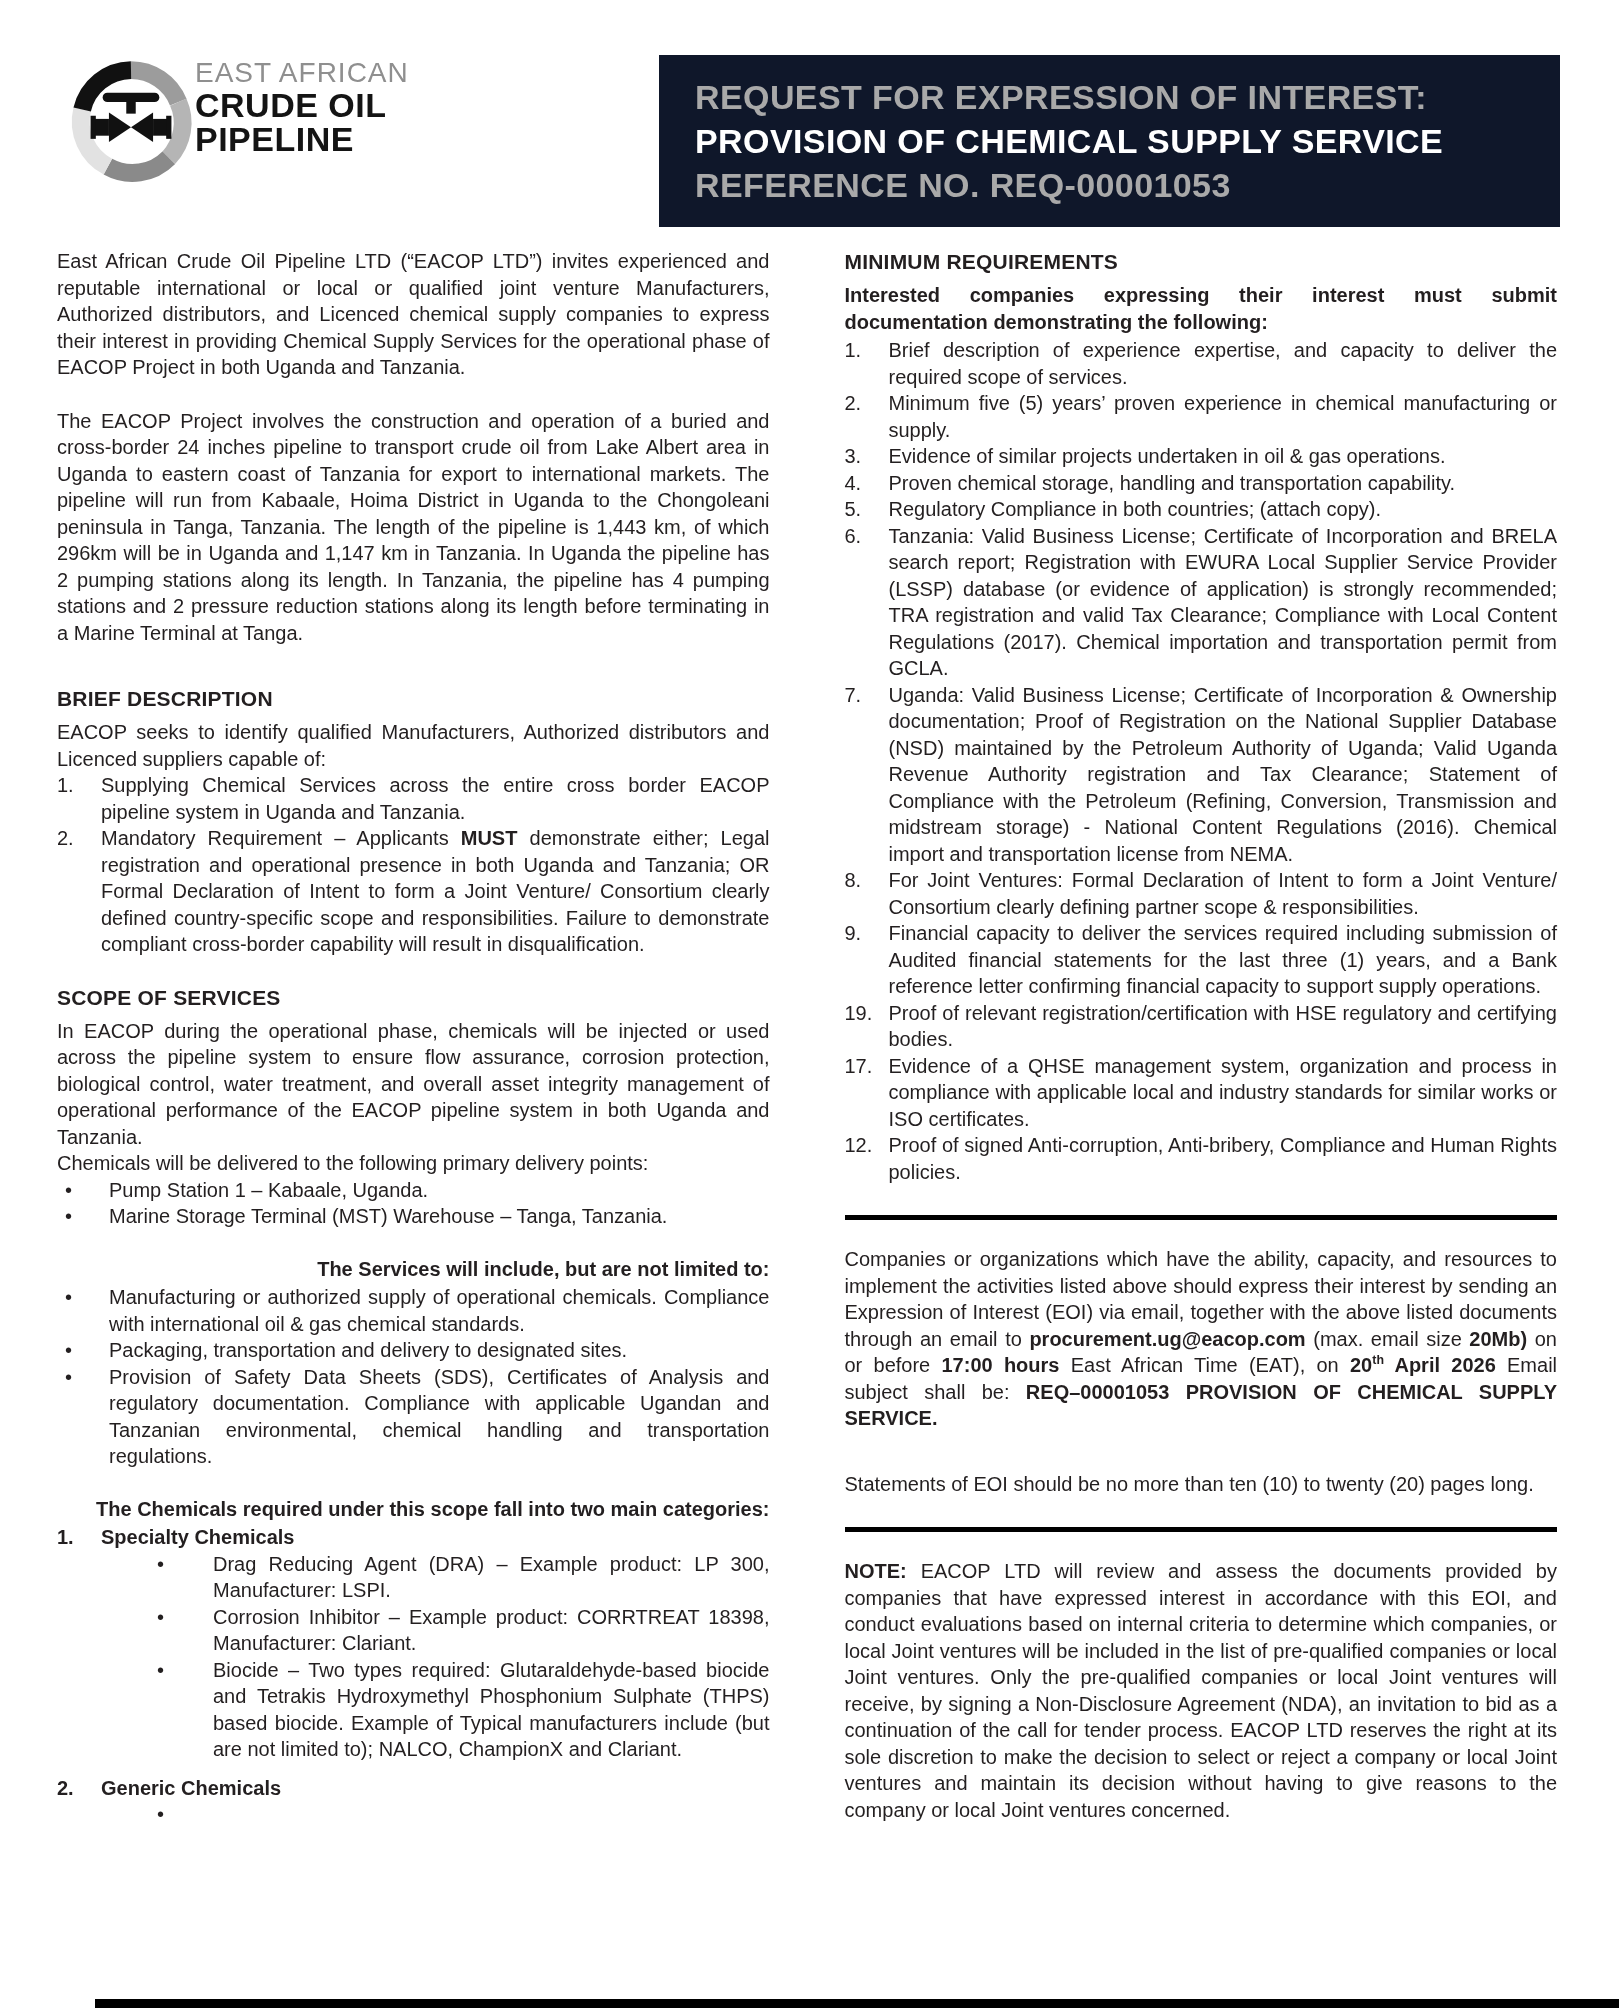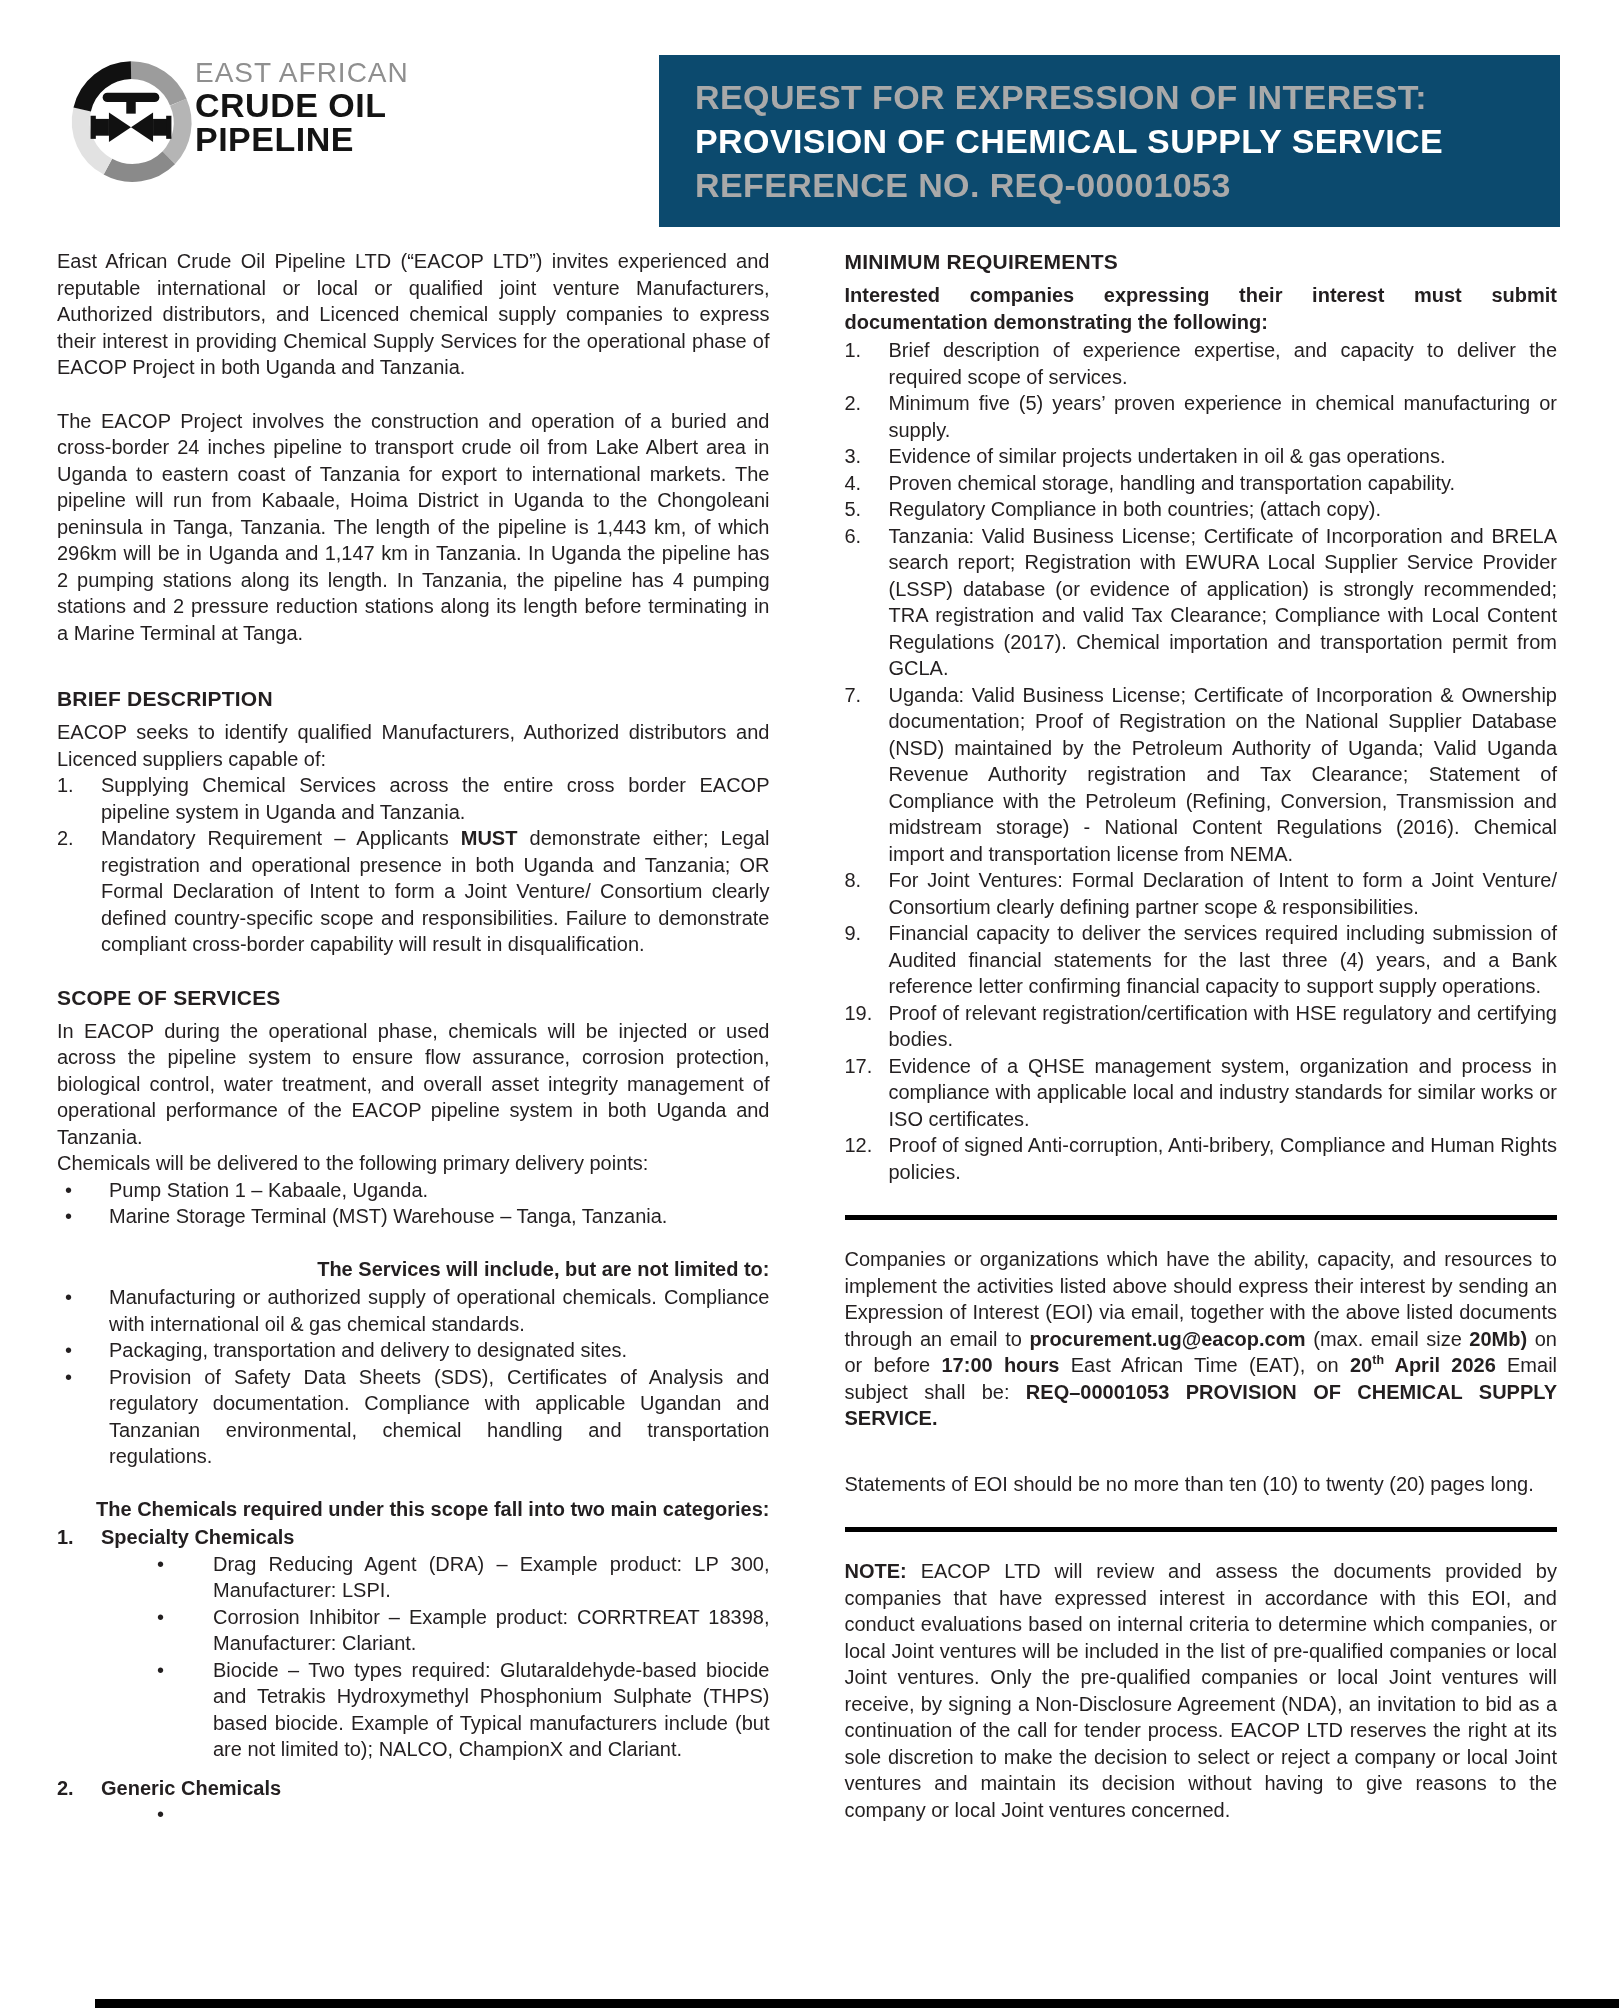--- a/index.html
+++ b/index.html
@@ -7,21 +7,21 @@
     position:relative; width:1619px; height:2008px; background:#ffffff;
     font-family:"Liberation Sans", sans-serif; color:#231f20; overflow:hidden;
   }
   
   .logo { position:absolute; top:58px; left:68px; display:flex; align-items:flex-start; gap:1px; }
   .logo-emblem { width:126px; height:126px; flex:0 0 auto; }
   .logo-text { display:flex; flex-direction:column; justify-content:center; }
   .logo-l1 { color:#8f8f8f; font-size:28px; letter-spacing:1px; line-height:30px; }
   .logo-l2, .logo-l3 { color:#141414; font-weight:bold; font-size:34px; letter-spacing:0.5px; line-height:34px; }
   .banner {
-    position:absolute; top:55px; left:659px; width:901px; height:172px; background:#0c4a6e;
+    position:absolute; top:55px; left:659px; width:901px; height:172px; background:#0f172a;
     box-sizing:border-box; padding-left:36px; display:flex; flex-direction:column; justify-content:center;
   }
   .banner-line { font-weight:bold; font-size:34px; line-height:44px; letter-spacing:0.4px; }
   .banner-gray { color:#a9a9a9; }
   .banner-white { color:#ffffff; }
   
   .columns { position:absolute; top:248px; left:57px; width:1500px; display:flex; gap:75px; }
   .col { width:719px; box-sizing:border-box; font-size:20px; line-height:26.5px; text-align:justify; }
   .para { margin:0 0 27px 0; }
   .para.tight { margin-bottom:0; }
@@ -189,21 +189,21 @@
       <div class="num-item">
           <span class="num">7.</span>
           <div class="num-body">Uganda: Valid Business License; Certificate of Incorporation &amp; Ownership documentation; Proof of Registration on the National Supplier Database (NSD) maintained by the Petroleum Authority of Uganda; Valid Uganda Revenue Authority registration and Tax Clearance; Statement of Compliance with the Petroleum (Refining, Conversion, Transmission and midstream storage) - National Content Regulations (2016). Chemical import and transportation license from NEMA.</div>
         </div>
       <div class="num-item">
           <span class="num">8.</span>
           <div class="num-body">For Joint Ventures: Formal Declaration of Intent to form a Joint Venture/ Consortium clearly defining partner scope &amp; responsibilities.</div>
         </div>
       <div class="num-item">
           <span class="num">9.</span>
-          <div class="num-body">Financial capacity to deliver the services required including submission of Audited financial statements for the last three (4) years, and a Bank reference letter confirming financial capacity to support supply operations.</div>
+          <div class="num-body">Financial capacity to deliver the services required including submission of Audited financial statements for the last three (1) years, and a Bank reference letter confirming financial capacity to support supply operations.</div>
         </div>
       <div class="num-item">
           <span class="num">19.</span>
           <div class="num-body">Proof of relevant registration/certification with HSE regulatory and certifying bodies.</div>
         </div>
       <div class="num-item">
           <span class="num">17.</span>
           <div class="num-body">Evidence of a QHSE management system, organization and process in compliance with applicable local and industry standards for similar works or ISO certificates.</div>
         </div>
       <div class="num-item">

